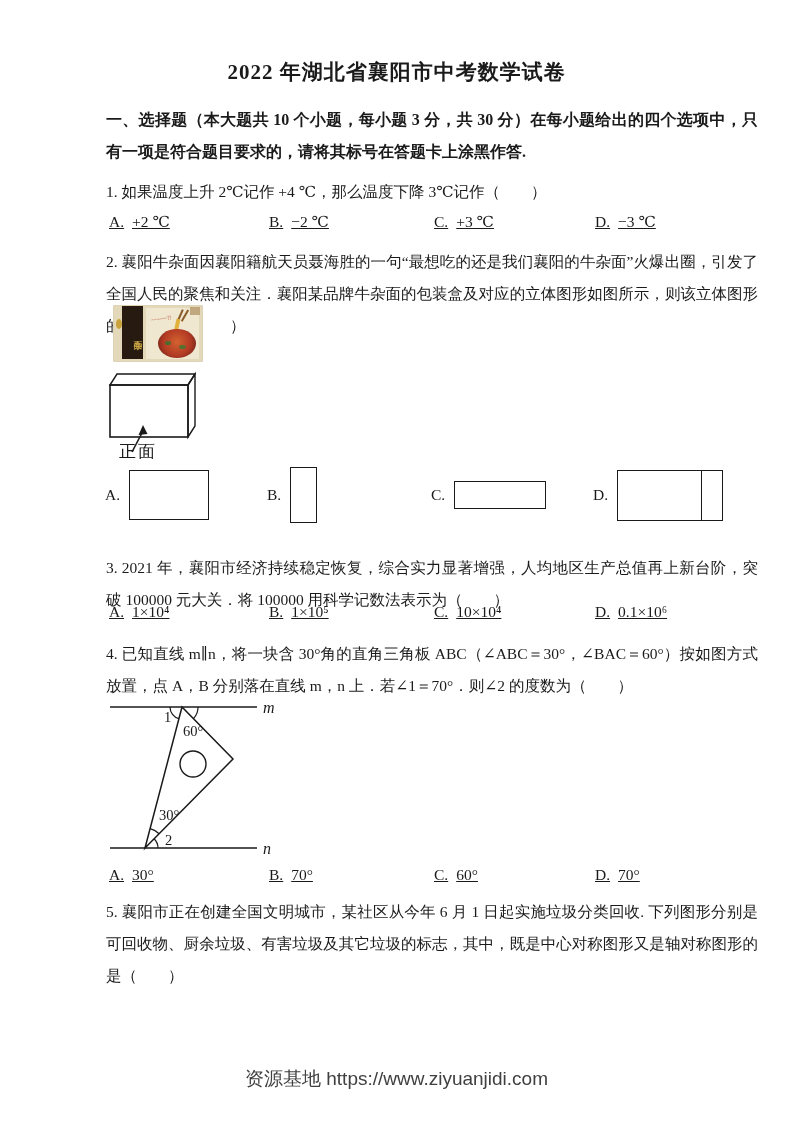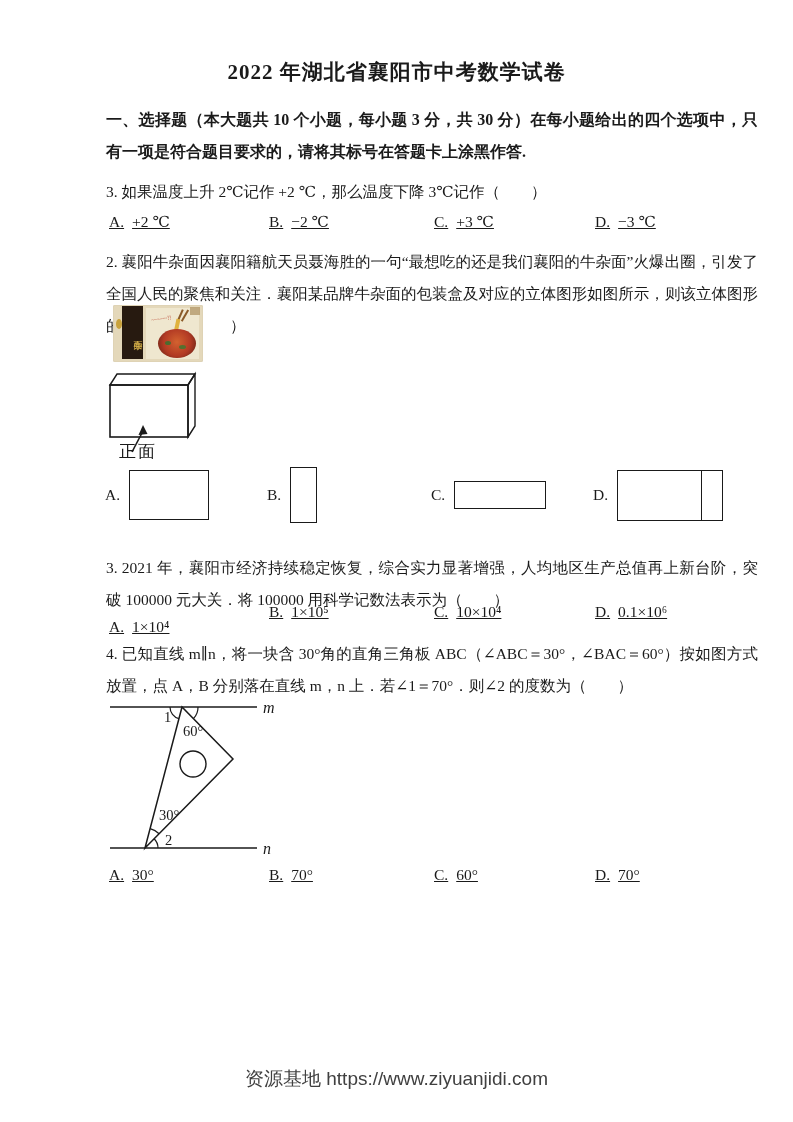--- a/index.html
+++ b/index.html
@@ -50,21 +50,21 @@
 </style>
 </head>
 <body>
 
 <div class="page">
 
   <h1 class="title">2022 年湖北省襄阳市中考数学试卷</h1>
 
   <p class="para bold" style="top:104px;">一、选择题（本大题共 10 个小题，每小题 3 分，共 30 分）在每小题给出的四个选项中，只有一项是符合题目要求的，请将其标号在答题卡上涂黑作答.</p>
 
-  <p class="para" style="top:176px;">3. 如果温度上升 2℃记作 +2 ℃，那么温度下降 3℃记作（　　）</p>
+  <p class="para" style="top:176px;">1. 如果温度上升 2℃记作 +4 ℃，那么温度下降 3℃记作（　　）</p>
   <div class="optrow" style="top:213px;">
     <span class="opt" style="left:74px;"><span class="okey">A.</span><span>+2 ℃</span></span>
     <span class="opt" style="left:234px;"><span class="okey">B.</span><span>−2 ℃</span></span>
     <span class="opt" style="left:399px;"><span class="okey">C.</span><span>+3 ℃</span></span>
     <span class="opt" style="left:560px;"><span class="okey">D.</span><span>−3 ℃</span></span>
   </div>
 
   <p class="para" style="top:246px;">2. 襄阳牛杂面因襄阳籍航天员聂海胜的一句“最想吃的还是我们襄阳的牛杂面”火爆出圈，引发了全国人民的聚焦和关注．襄阳某品牌牛杂面的包装盒及对应的立体图形如图所示，则该立体图形的主视图为（　　）</p>
 
   <div class="package">
@@ -108,21 +108,21 @@
     <div class="shape-cell" style="left:558px;">
       <span>D.</span>
       <div class="rect rect-d">
           <div class="divider"></div>
         </div>
     </div>
   </div>
 
   <p class="para" style="top:552px;">3. 2021 年，襄阳市经济持续稳定恢复，综合实力显著增强，人均地区生产总值再上新台阶，突破 100000 元大关．将 100000 用科学记数法表示为（　　）</p>
   <div class="optrow" style="top:603px;">
-    <span class="opt" style="left:74px;margin-top:15px;"><span class="okey">A.</span><span>1×10⁴</span></span>
+    <span class="opt" style="left:74px;"><span class="okey">A.</span><span>1×10⁴</span></span>
     <span class="opt" style="left:234px;"><span class="okey">B.</span><span>1×10⁵</span></span>
     <span class="opt" style="left:399px;"><span class="okey">C.</span><span>10×10⁴</span></span>
     <span class="opt" style="left:560px;"><span class="okey">D.</span><span>0.1×10⁶</span></span>
   </div>
 
   <p class="para" style="top:638px;">4. 已知直线 m∥n，将一块含 30°角的直角三角板 ABC（∠ABC＝30°，∠BAC＝60°）按如图方式放置，点 A，B 分别落在直线 m，n 上．若∠1＝70°．则∠2 的度数为（　　）</p>
 
   <svg class="fig-svg" style="left:60px;top:698px;" width="195" height="162" viewBox="0 0 195 162">
     <line x1="15" y1="9" x2="162" y2="9" stroke="#1a1a1a" stroke-width="1.6"></line>
     <line x1="15" y1="150" x2="162" y2="150" stroke="#1a1a1a" stroke-width="1.6"></line>
@@ -142,16 +142,17 @@
     <text class="ang" x="70" y="147">2</text>
   </svg>
 
   <div class="optrow" style="top:866px;">
     <span class="opt" style="left:74px;"><span class="okey">A.</span><span>30°</span></span>
     <span class="opt" style="left:234px;"><span class="okey">B.</span><span>70°</span></span>
     <span class="opt" style="left:399px;"><span class="okey">C.</span><span>60°</span></span>
     <span class="opt" style="left:560px;"><span class="okey">D.</span><span>70°</span></span>
   </div>
 
+  <p class="para" style="top:896px;">5. 襄阳市正在创建全国文明城市，某社区从今年 6 月 1 日起实施垃圾分类回收. 下列图形分别是可回收物、厨余垃圾、有害垃圾及其它垃圾的标志，其中，既是中心对称图形又是轴对称图形的是（　　）</p>
 
   <div class="footer">资源基地 https://www.ziyuanjidi.com</div>
 
 </div>
 
 </body></html>

